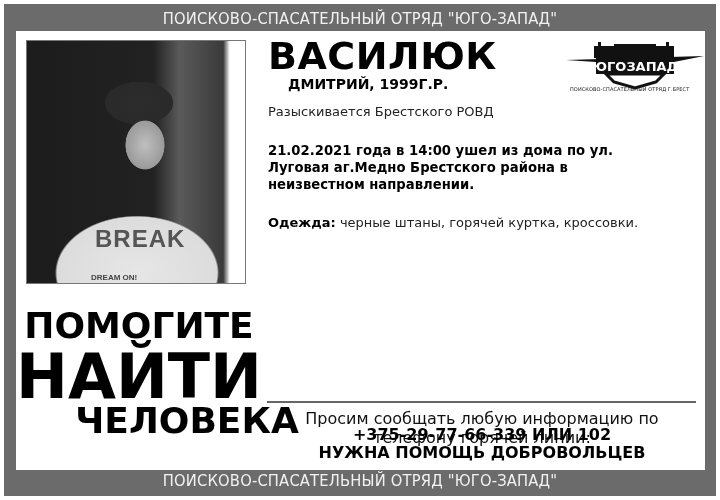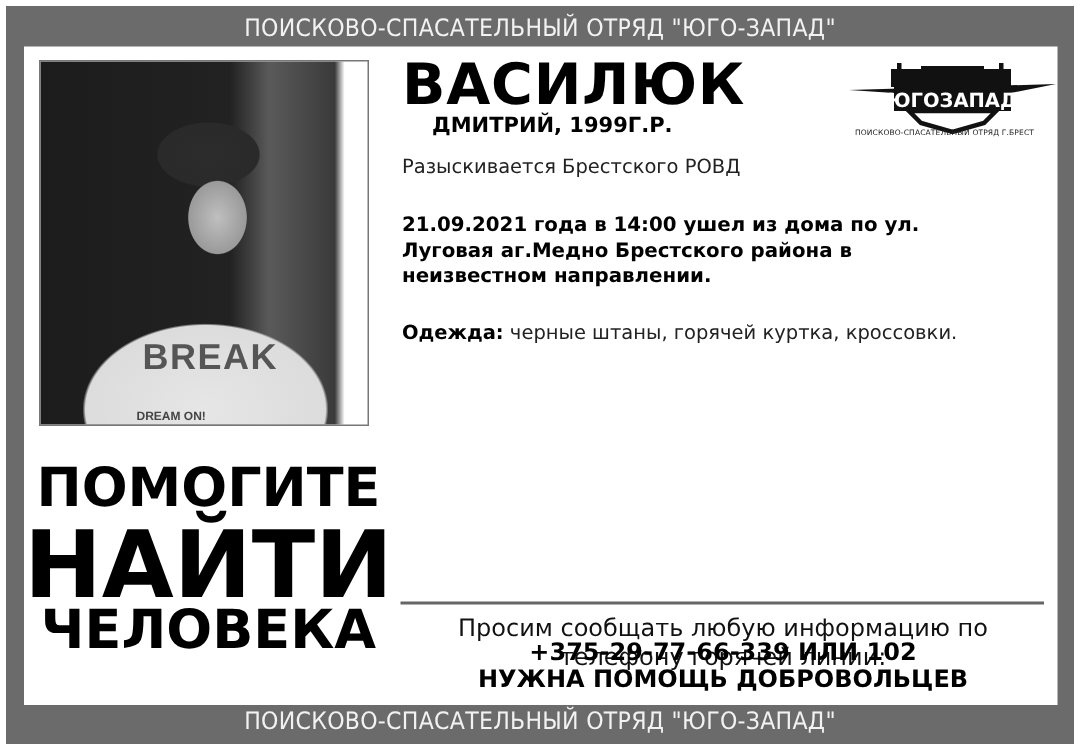--- a/index.html
+++ b/index.html
@@ -36,21 +36,21 @@
       position: absolute; left: 68px; top: 184px; font-weight: bold; font-size: 24px;
       color: #555; font-family: "Liberation Sans", sans-serif; letter-spacing: 1px;
     }
     .photo .shirt-sub {
       position: absolute; left: 64px; top: 232px; font-size: 8px; color: #444;
       font-weight: bold; font-family: "Liberation Sans", sans-serif;
     }
     .big-cta { position: absolute; left: 16px; width: 246px; text-align: center; color: #000; font-weight: bold; font-family: "DejaVu Sans", sans-serif; }
     .cta1 { top: 305px; font-size: 36px; letter-spacing: 0px; }
     .cta2 { top: 342px; font-size: 62px; line-height: 70px; letter-spacing: 0px; }
-    .cta3 { top: 400px; font-size: 36px; }
+    .cta3 { top: 400px; font-size: 36px; margin-left: 48px; }
     .surname {
       position: absolute; left: 268px; top: 34px; font-size: 38px; font-weight: bold; color: #000;
       letter-spacing: 0.5px;
     }
     .firstname {
       position: absolute; left: 268px; top: 76px; font-size: 14px; font-weight: bold; color: #000; margin-left: 20px;
     }
     .wanted {
       position: absolute; left: 268px; top: 104px; font-size: 13px; color: #222;
     }
@@ -85,21 +85,21 @@
   <div class="shirt-sub">DREAM ON!</div>
 </div>
 
 <div class="big-cta cta1">ПОМОГИТЕ</div>
 <div class="big-cta cta2">НАЙТИ</div>
 <div class="big-cta cta3">ЧЕЛОВЕКА</div>
 
 <div class="surname">ВАСИЛЮК</div>
 <div class="firstname">ДМИТРИЙ, 1999Г.Р.</div>
 <div class="wanted">Разыскивается Брестского РОВД</div>
-<div class="desc">21.09.2021 года в 14:00 ушел из дома по ул. Луговая аг.Медно Брестского района в неизвестном направлении.</div>
+<div class="desc">21.02.2021 года в 14:00 ушел из дома по ул. Луговая аг.Медно Брестского района в неизвестном направлении.</div>
 <div class="clothes"><b>Одежда:</b><span> черные штаны, горячей куртка, кроссовки.</span></div>
 
 <svg class="logo" viewBox="0 0 138 58">
   <polygon points="28,8 32,8 32,4 35,4 35,8 48,8 48,6 90,6 90,8 100,8 100,4 103,4 103,8 108,8 108,20 28,20" fill="#111"></polygon>
   <polygon points="0,22 138,18 108,24 108,36 30,36 30,24" fill="#111"></polygon>
   <rect x="30" y="20" width="78" height="16" fill="#111"></rect>
   <polygon points="40,36 98,36 90,44 69,50 48,44" fill="none" stroke="#111" stroke-width="3"></polygon>
   <text x="69" y="33" text-anchor="middle" font-size="13" font-weight="bold" fill="#fff" font-family="DejaVu Sans, sans-serif">ЮГОЗАПАД</text>
 </svg>
 <div class="logo-sub">ПОИСКОВО-СПАСАТЕЛЬНЫЙ ОТРЯД  Г.БРЕСТ</div>

